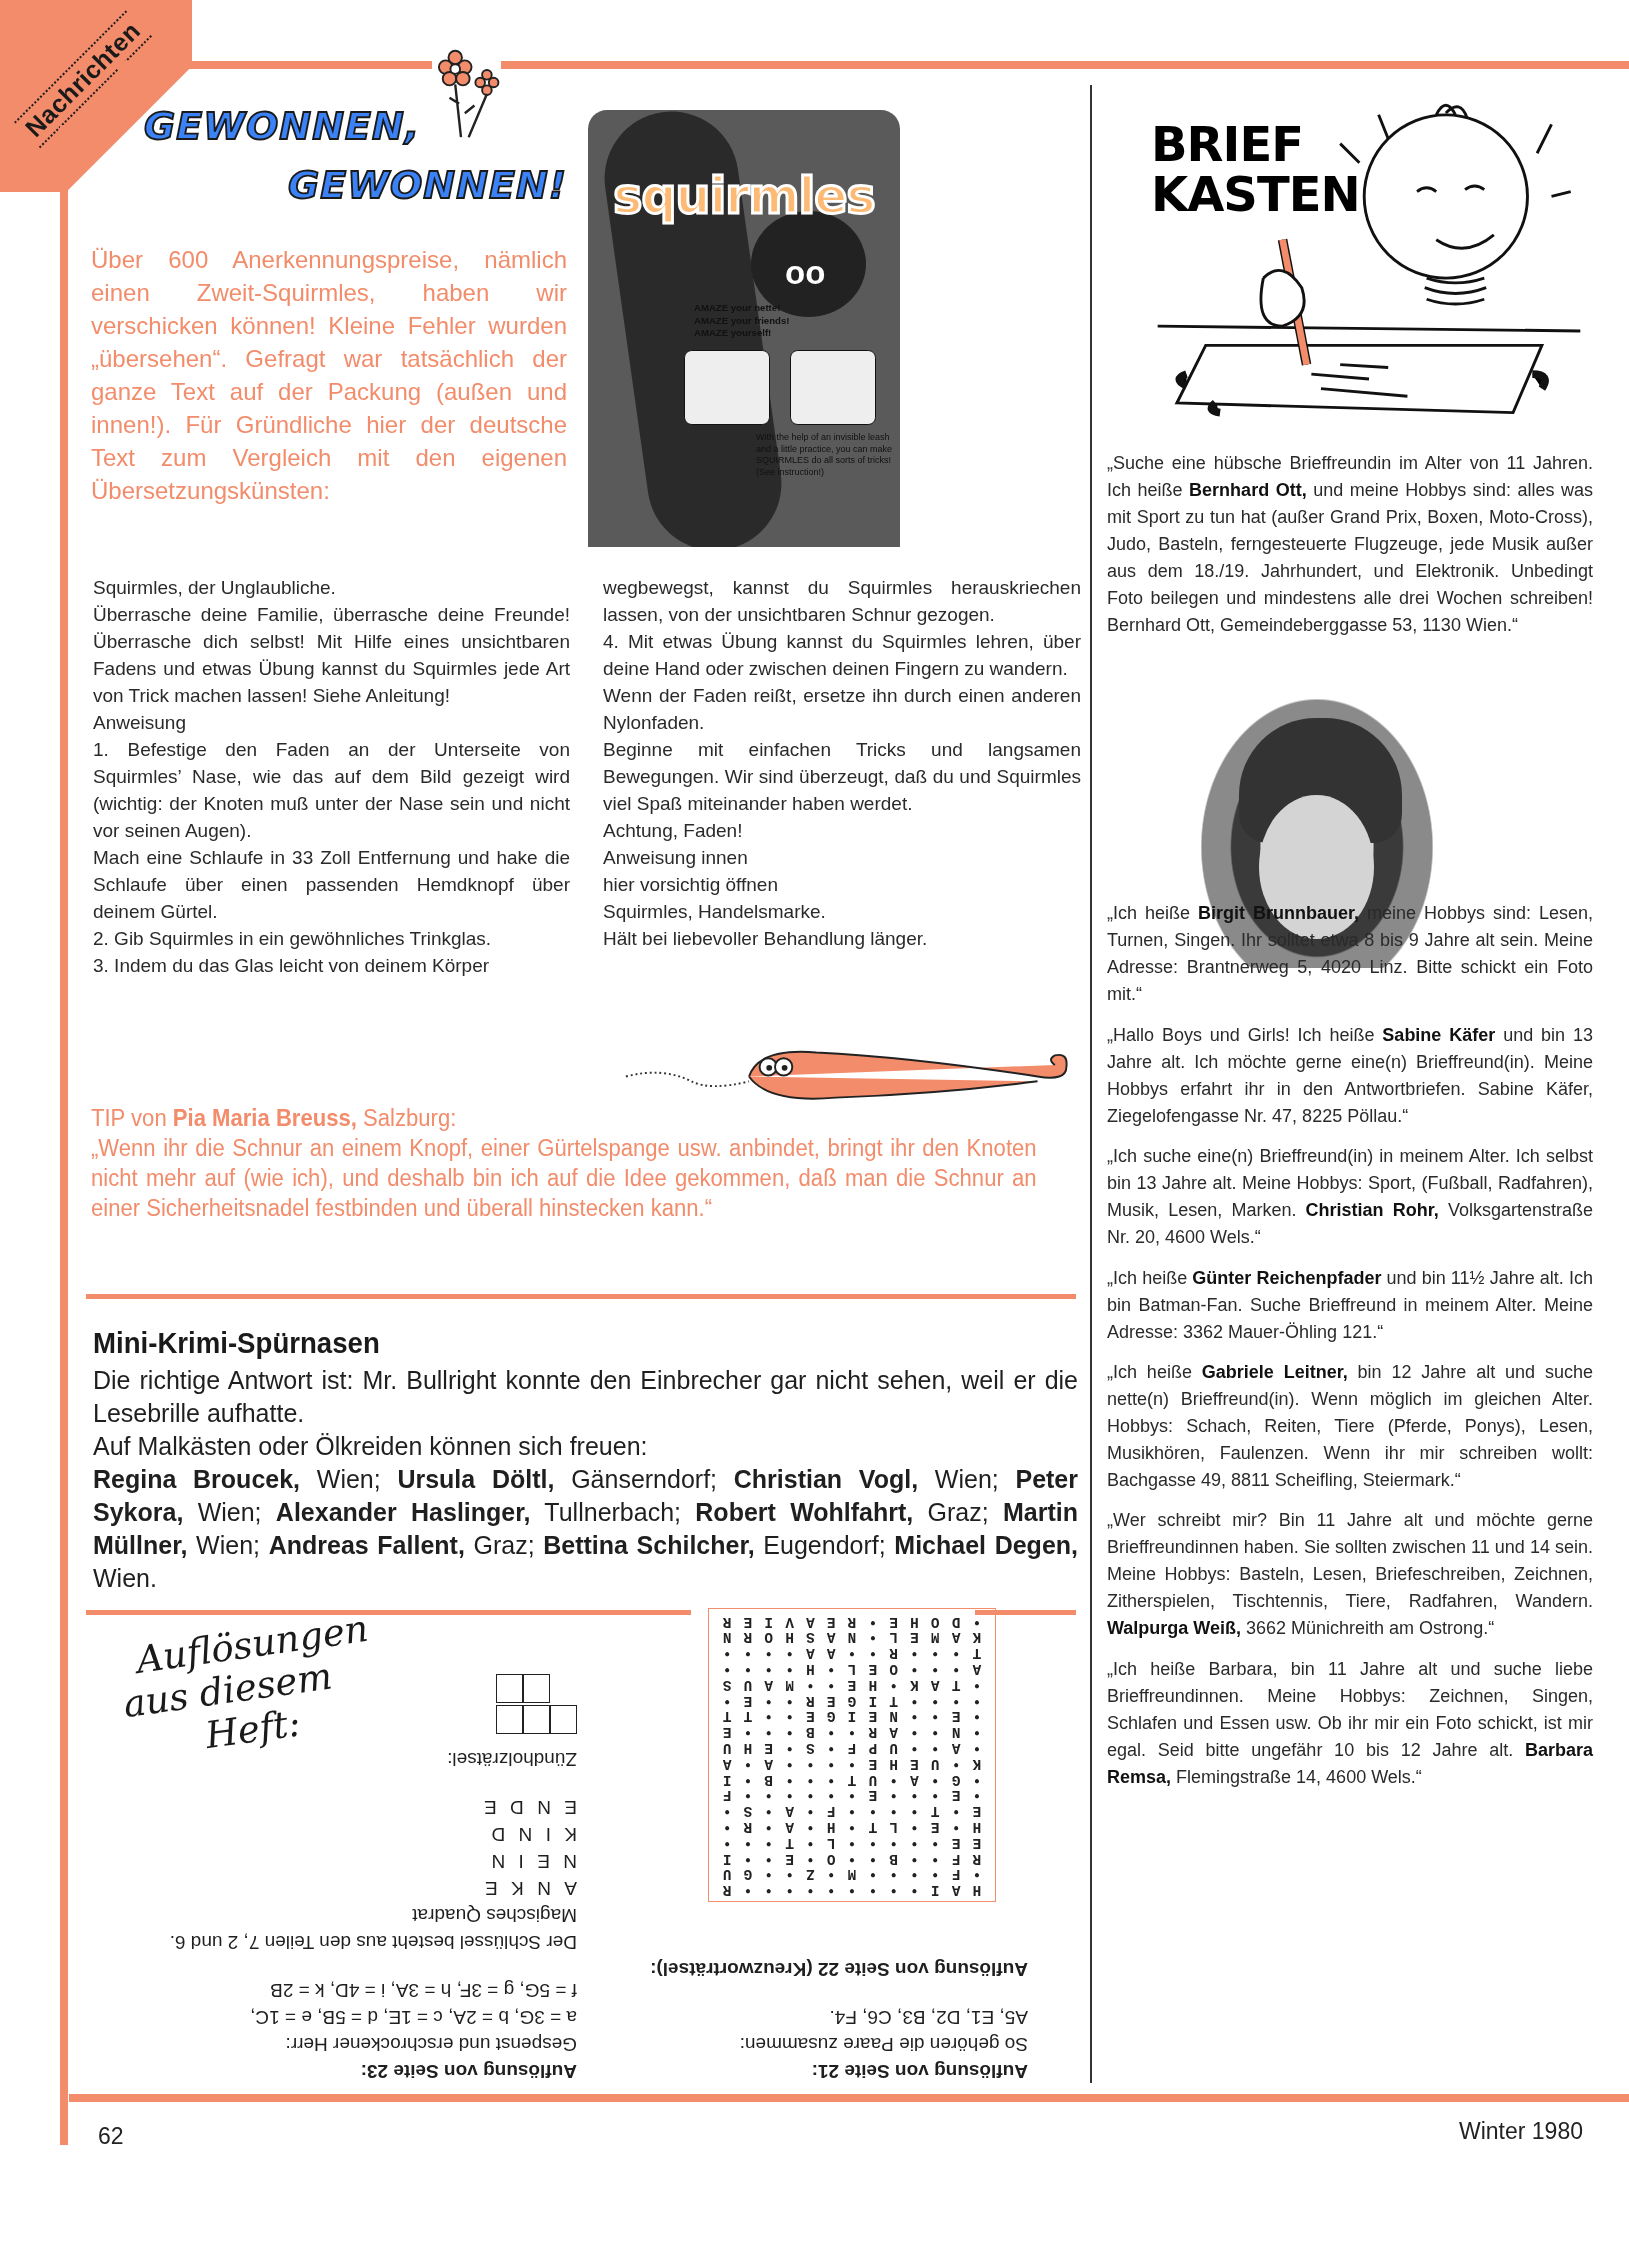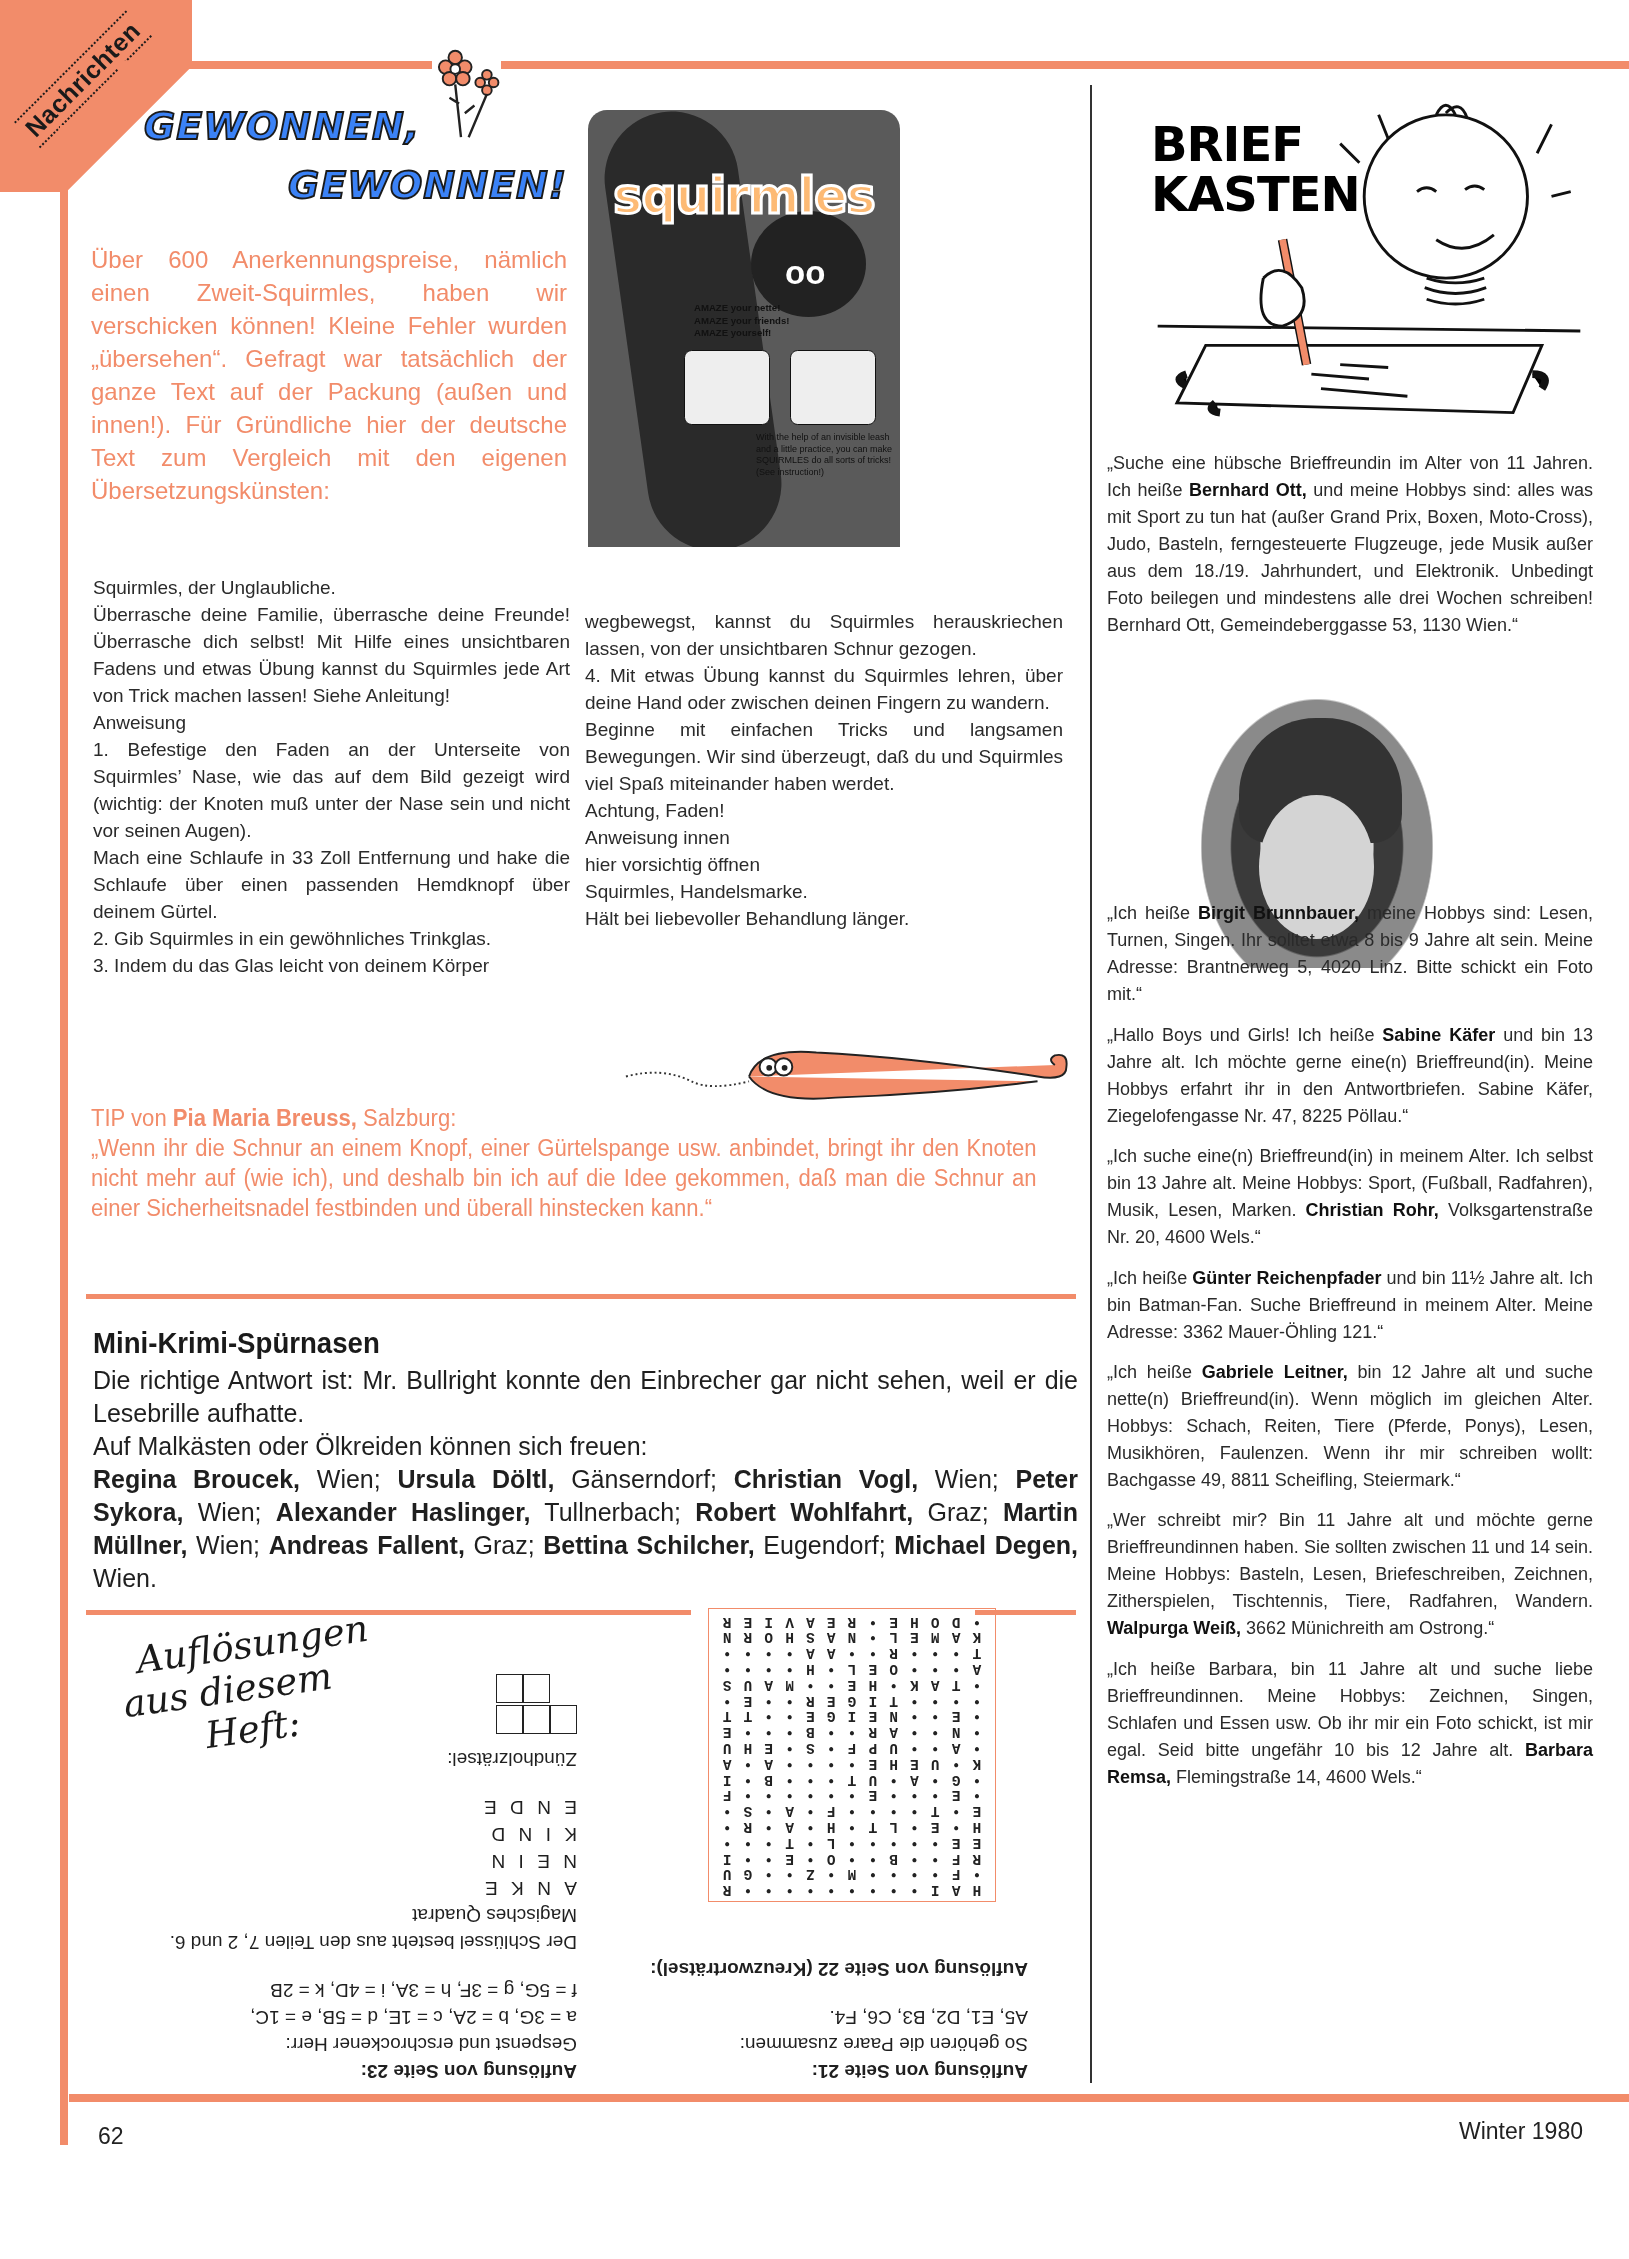--- a/index.html
+++ b/index.html
@@ -38,21 +38,21 @@
     -webkit-text-stroke: 2.9px #fff; letter-spacing: -1px; }
   .squirm-img .body { position: absolute; left: 38px; top: 0; width: 134px; height: 442px; border-radius: 67px; background: #2a2a2a; transform: rotate(-8deg); }
   .squirm-img .head { position: absolute; left: 163px; top: 101px; width: 115px; height: 106px; border-radius: 50%; background: #222; }
   .squirm-img .eyes { position: absolute; left: 197px; top: 144px; font-size: 33px; color: #fff; font-weight: 700; }
   .squirm-img .tag { position: absolute; left: 106px; top: 192px; font-size: 9.6px; color: #111; line-height: 12.5px; font-weight: 700; }
   .squirm-img .panel { position: absolute; top: 240px; width: 86px; height: 75px; background: #eee; border-radius: 7.7px; border: 1.9px solid #111; }
   .squirm-img .blurb { position: absolute; left: 168px; top: 322px; width: 144px; font-size: 9px; line-height: 11.5px; color: #111; }
 
   .col-text { position: absolute; font-size: 19px; line-height: 27px; color: #2a2a2a; text-align: justify; }
   .col-a { left: 93px; top: 574px; width: 477px; }
-  .col-b { left: 585px; top: 574px; width: 478px; margin-top: 34px; }
+  .col-b { left: 603px; top: 574px; width: 478px; }
   .col-text p { margin: 0; }
 
   .worm { position: absolute; left: 624px; top: 1038px; width: 452px; height: 77px; }
 
   .tip { position: absolute; left: 91px; top: 1103px; width: 985px; font-family: "Liberation Sans", sans-serif; font-size: 23px; line-height: 30px; color: #f28c6a; text-align: justify; transform: scaleX(0.96); transform-origin: left; }
   .tip b { font-weight: 700; }
 
   .krimi { position: absolute; left: 93px; top: 1326px; width: 985px; }
   .krimi h2 { font-size: 30px; font-weight: 700; color: #1a1a1a; margin-bottom: 3.8px; transform: scaleX(0.92); transform-origin: left; }
   .krimi p { font-size: 25px; line-height: 33px; color: #1f1f1f; text-align: justify; transform-origin: left; }
@@ -152,20 +152,21 @@
   <p>Überrasche deine Familie, überrasche deine Freunde! Überrasche dich selbst! Mit Hilfe eines unsichtbaren Fadens und etwas Übung kannst du Squirmles jede Art von Trick machen lassen! Siehe Anleitung!</p>
   <p>Anweisung</p>
   <p>1. Befestige den Faden an der Unterseite von Squirmles’ Nase, wie das auf dem Bild gezeigt wird (wichtig: der Knoten muß unter der Nase sein und nicht vor seinen Augen).</p>
   <p>Mach eine Schlaufe in 33 Zoll Entfernung und hake die Schlaufe über einen passenden Hemdknopf über deinem Gürtel.</p>
   <p>2. Gib Squirmles in ein gewöhnliches Trinkglas.</p>
   <p>3. Indem du das Glas leicht von deinem Körper</p>
 </div>
 <div class="col-text col-b">
   <p>wegbewegst, kannst du Squirmles herauskriechen lassen, von der unsichtbaren Schnur gezogen.</p>
   <p>4. Mit etwas Übung kannst du Squirmles lehren, über deine Hand oder zwischen deinen Fingern zu wandern.</p>
+  <p>Wenn der Faden reißt, ersetze ihn durch einen anderen Nylonfaden.</p>
   <p>Beginne mit einfachen Tricks und langsamen Bewegungen. Wir sind überzeugt, daß du und Squirmles viel Spaß miteinander haben werdet.</p>
   <p>Achtung, Faden!</p>
   <p>Anweisung innen</p>
   <p>hier vorsichtig öffnen</p>
   <p>Squirmles, Handelsmarke.</p>
   <p>Hält bei liebevoller Behandlung länger.</p>
 </div>
 
 <svg class="worm" viewBox="0 0 470 80">
   <path d="M2 40 Q40 30 70 45 Q90 55 130 45" stroke="#333" stroke-width="2" stroke-dasharray="2 3" fill="none"></path>

